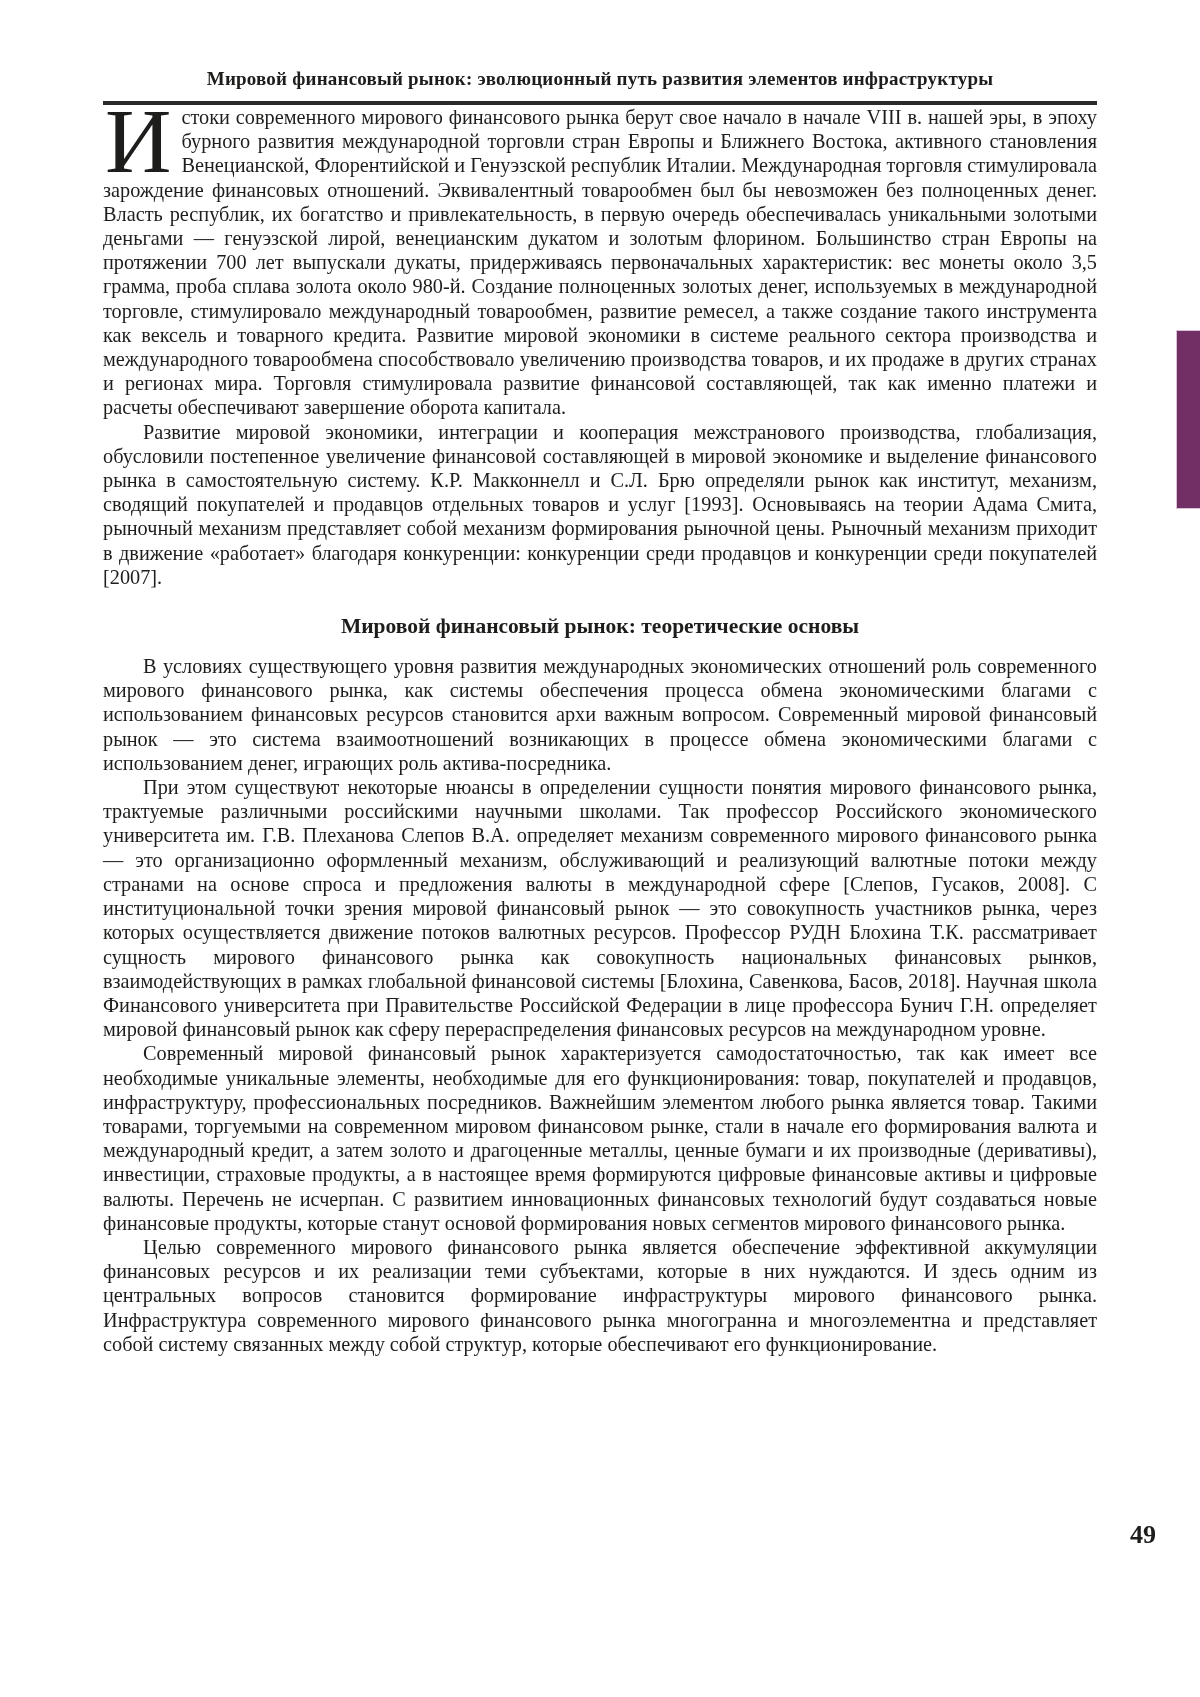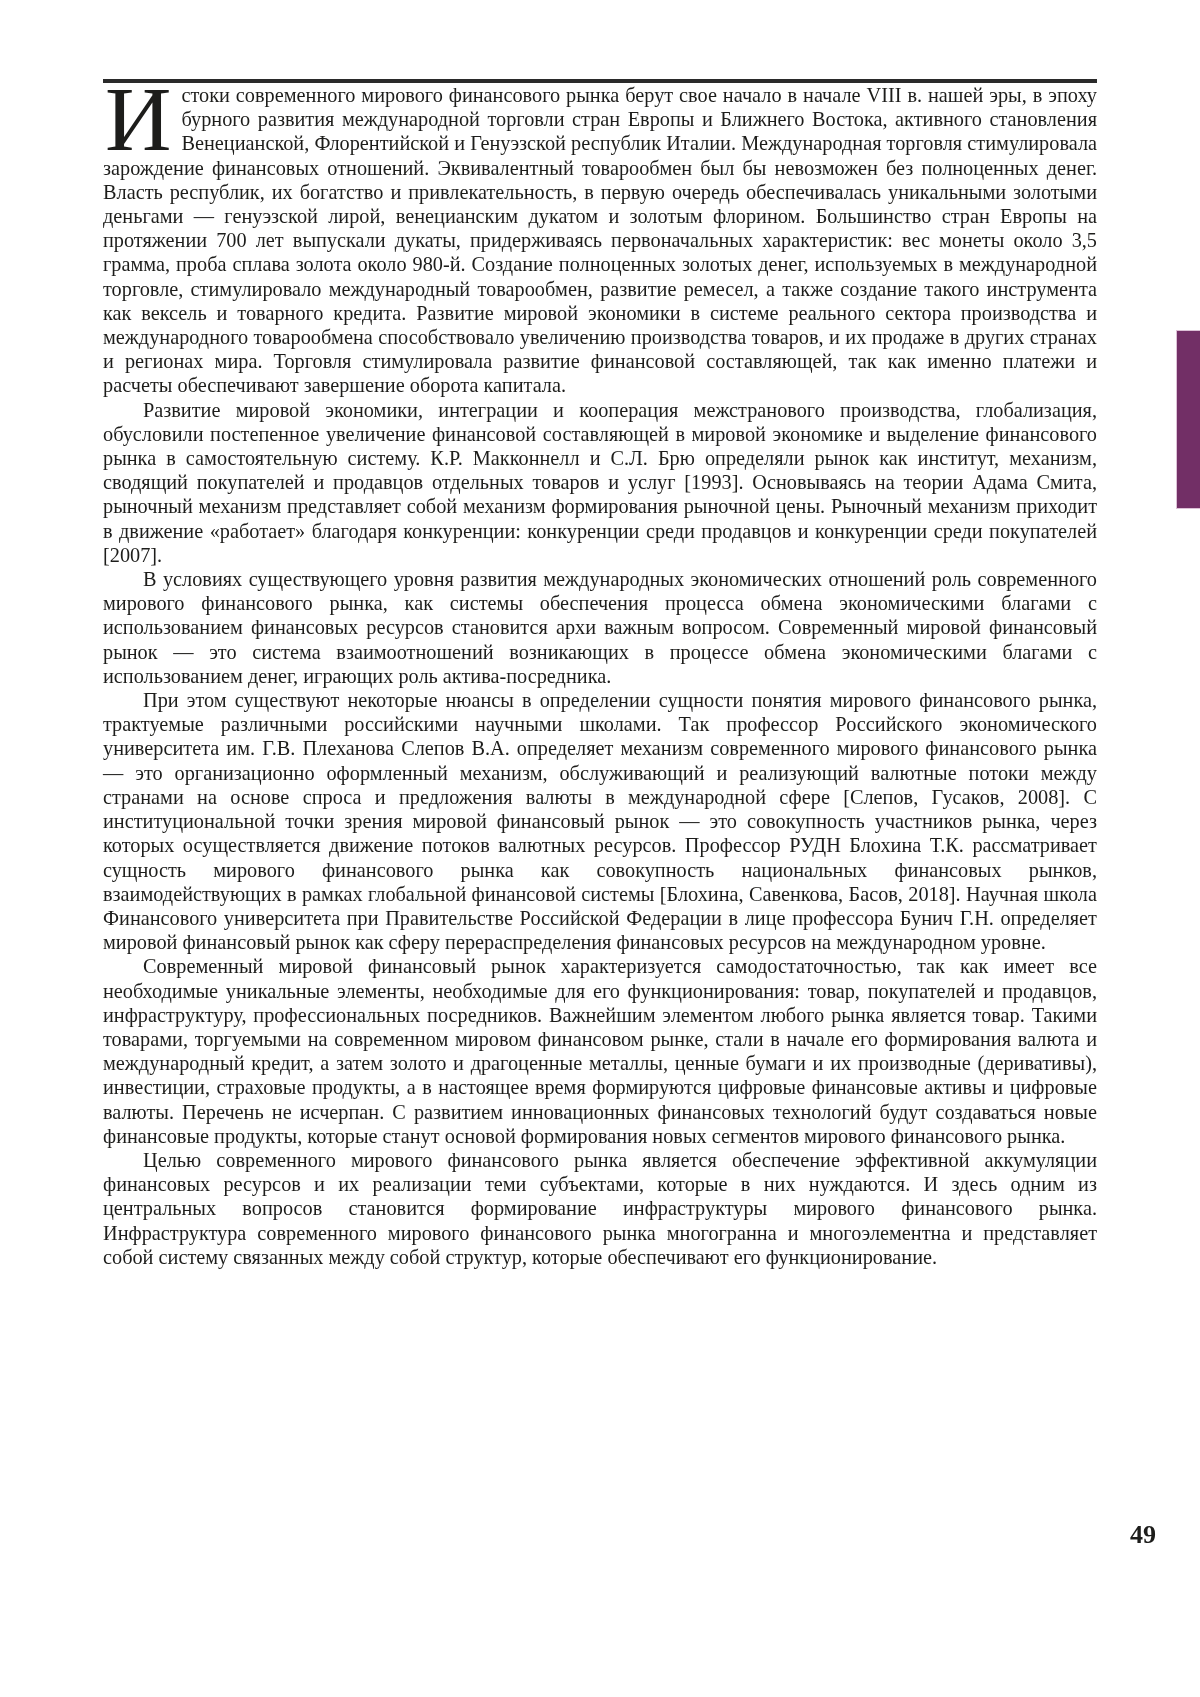--- a/index.html
+++ b/index.html
@@ -73,28 +73,30 @@
     border-top: 1px solid #dcc0d6;
     border-bottom: 1px solid #dcc0d6;
   }
 </style>
 </head>
 <body>
 
 <div class="page">
   <div class="content">
 
+    <div class="running-head">Мировой финансовый рынок: эволюционный путь развития элементов инфраструктуры</div>
 
     <div class="rule" style="background: rgb(42, 42, 42);"></div>
 
 
     <p class="body"><span class="dropcap">И</span><span>стоки современного мирового финансового рынка берут свое начало в начале VIII в. нашей эры, в эпоху бурного развития международной торговли стран Европы и Ближнего Востока, активного становления Венецианской, Флорентийской и Генуэзской республик Италии. Международная торговля стимулировала зарождение финансовых отношений. Эквивалентный товарообмен был бы невозможен без полноценных денег. Власть республик, их богатство и привлекательность, в первую очередь обеспечивалась уникальными золотыми деньгами — генуэзской лирой, венецианским дукатом и золотым флорином. Большинство стран Европы на протяжении 700 лет выпускали дукаты, придерживаясь первоначальных характеристик: вес монеты около 3,5 грамма, проба сплава золота около 980-й. Создание полноценных золотых денег, используемых в международной торговле, стимулировало международный товарообмен, развитие ремесел, а также создание такого инструмента как вексель и товарного кредита. Развитие мировой экономики в системе реального сектора производства и международного товарообмена способствовало увеличению производства товаров, и их продаже в других странах и регионах мира. Торговля стимулировала развитие финансовой составляющей, так как именно платежи и расчеты обеспечивают завершение оборота капитала.</span></p>
 
     <p class="body indent">Развитие мировой экономики, интеграции и кооперация межстранового производства, глобализация, обусловили постепенное увеличение финансовой составляющей в мировой экономике и выделение финансового рынка в самостоятельную систему. К.Р. Макконнелл и С.Л. Брю определяли рынок как институт, механизм, сводящий покупателей и продавцов отдельных товаров и услуг [1993]. Основываясь на теории Адама Смита, рыночный механизм представляет собой механизм формирования рыночной цены. Рыночный механизм приходит в движение «работает» благодаря конкуренции: конкуренции среди продавцов и конкуренции среди покупателей [2007].</p>
 
+    <h2 class="heading">Мировой финансовый рынок: теоретические основы</h2>
 
     <p class="body indent">В условиях существующего уровня развития международных экономических отношений роль современного мирового финансового рынка, как системы обеспечения процесса обмена экономическими благами с использованием финансовых ресурсов становится архи важным вопросом. Современный мировой финансовый рынок — это система взаимоотношений возникающих в процессе обмена экономическими благами с использованием денег, играющих роль актива-посредника.</p>
 
     <p class="body indent">При этом существуют некоторые нюансы в определении сущности понятия мирового финансового рынка, трактуемые различными российскими научными школами. Так профессор Российского экономического университета им. Г.В. Плеханова Слепов В.А. определяет механизм современного мирового финансового рынка — это организационно оформленный механизм, обслуживающий и реализующий валютные потоки между странами на основе спроса и предложения валюты в международной сфере [Слепов, Гусаков, 2008]. С институциональной точки зрения мировой финансовый рынок — это совокупность участников рынка, через которых осуществляется движение потоков валютных ресурсов. Профессор РУДН Блохина Т.К. рассматривает сущность мирового финансового рынка как совокупность национальных финансовых рынков, взаимодействующих в рамках глобальной финансовой системы [Блохина, Савенкова, Басов, 2018]. Научная школа Финансового университета при Правительстве Российской Федерации в лице профессора Бунич Г.Н. определяет мировой финансовый рынок как сферу перераспределения финансовых ресурсов на международном уровне.</p>
 
     <p class="body indent">Современный мировой финансовый рынок характеризуется самодостаточностью, так как имеет все необходимые уникальные элементы, необходимые для его функционирования: товар, покупателей и продавцов, инфраструктуру, профессиональных посредников. Важнейшим элементом любого рынка является товар. Такими товарами, торгуемыми на современном мировом финансовом рынке, стали в начале его формирования валюта и международный кредит, а затем золото и драгоценные металлы, ценные бумаги и их производные (деривативы), инвестиции, страховые продукты, а в настоящее время формируются цифровые финансовые активы и цифровые валюты. Перечень не исчерпан. С развитием инновационных финансовых технологий будут создаваться новые финансовые продукты, которые станут основой формирования новых сегментов мирового финансового рынка.</p>
 
     <p class="body indent">Целью современного мирового финансового рынка является обеспечение эффективной аккумуляции финансовых ресурсов и их реализации теми субъектами, которые в них нуждаются. И здесь одним из центральных вопросов становится формирование инфраструктуры мирового финансового рынка. Инфраструктура современного мирового финансового рынка многогранна и многоэлементна и представляет собой систему связанных между собой структур, которые обеспечивают его функционирование.</p>
 
   </div>

